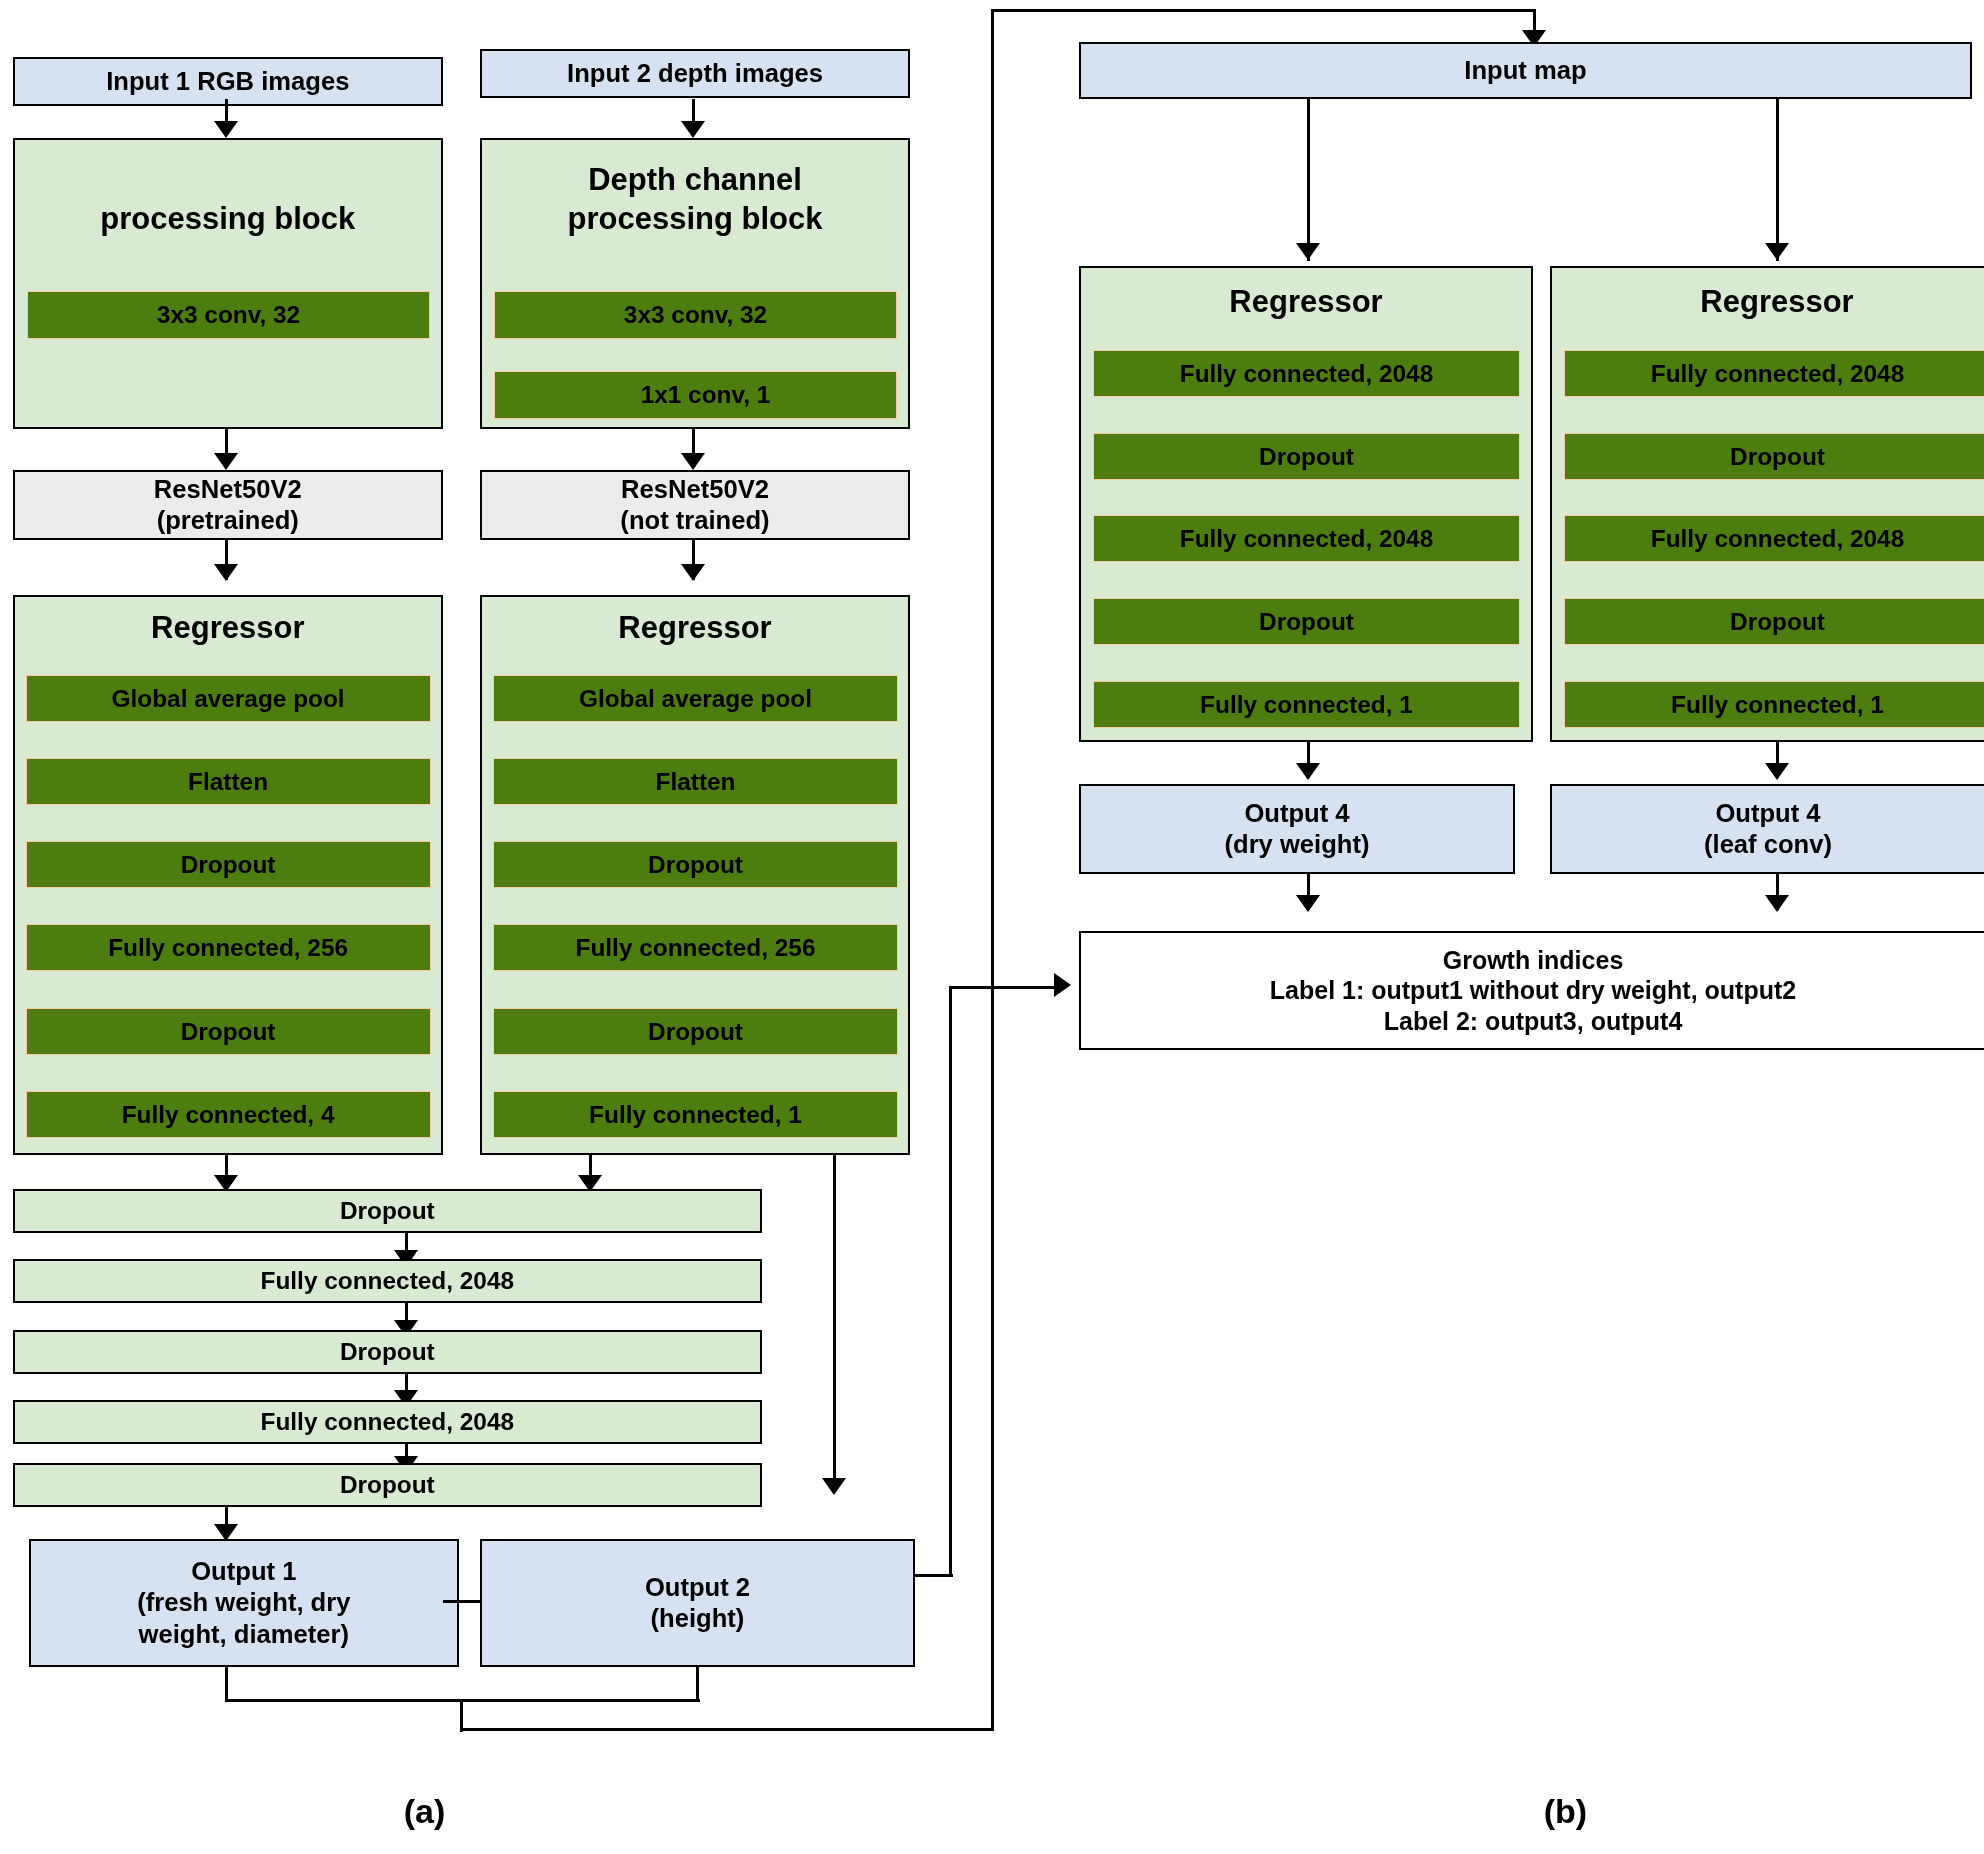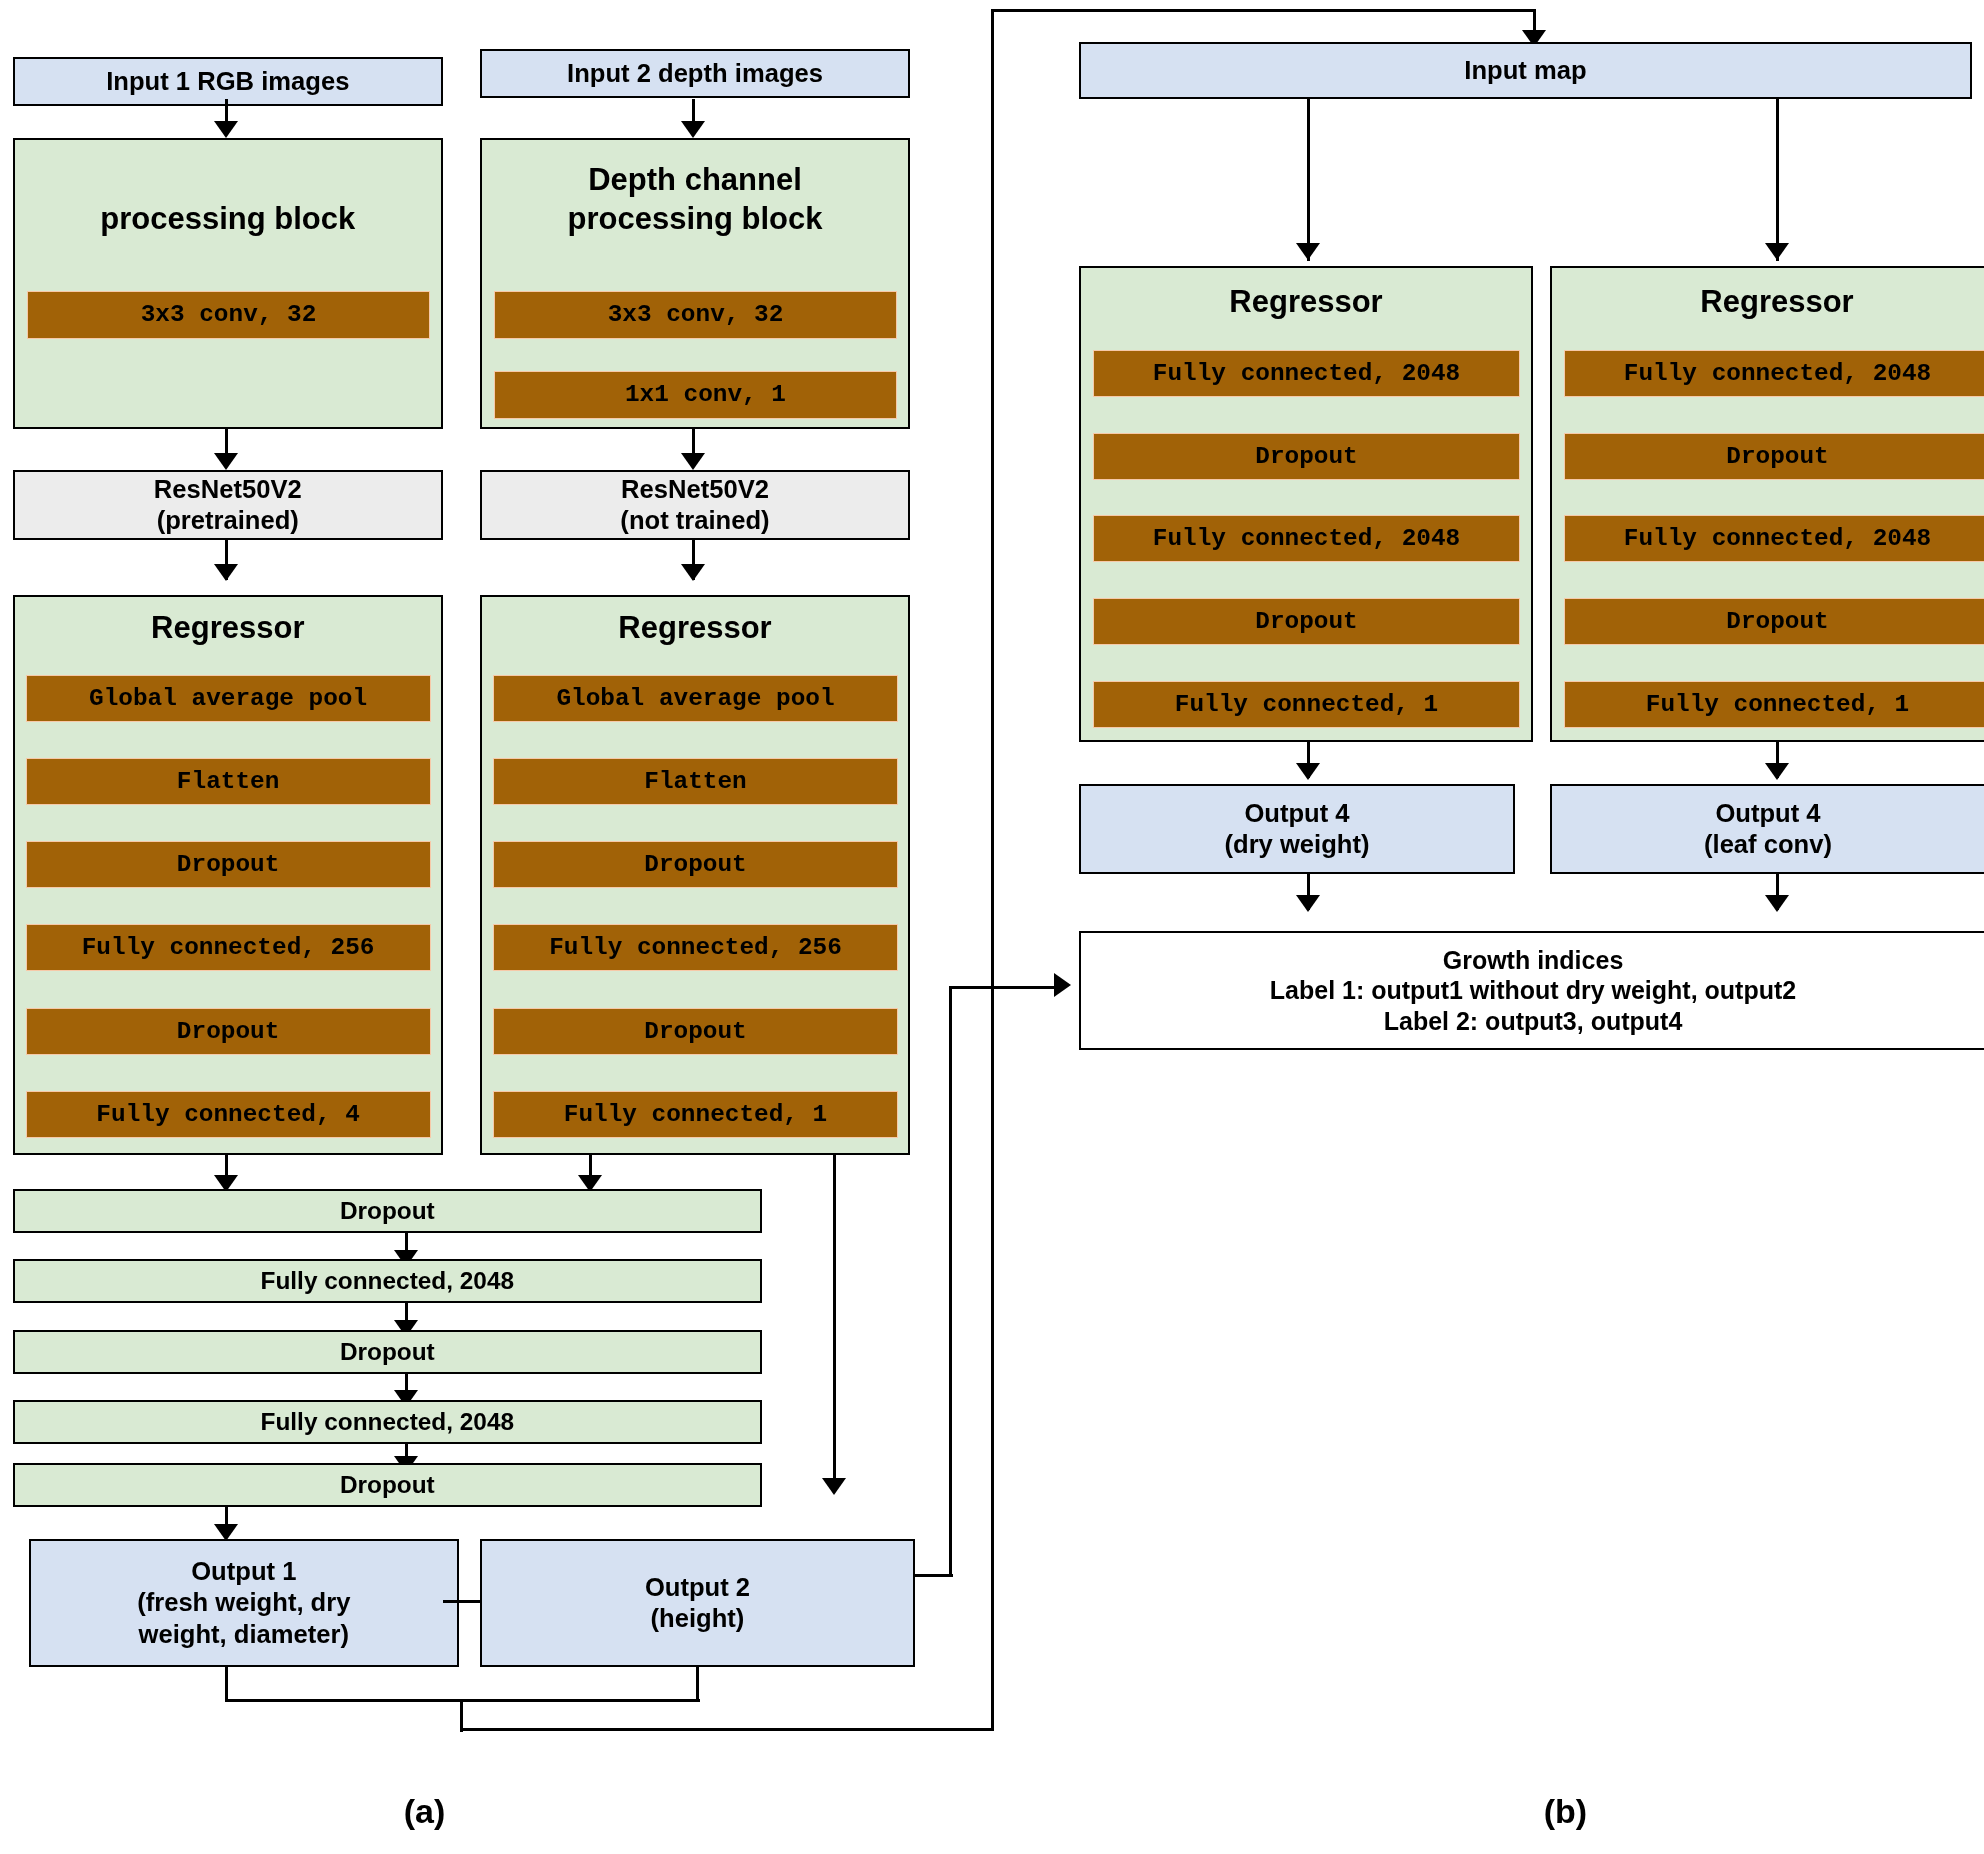--- a/index.html
+++ b/index.html
@@ -6,23 +6,23 @@
   body{font-family:"Liberation Sans", sans-serif;}
   #root{position:relative;width:1985px;height:1855px;background:#fff;overflow:hidden;}
 
   .box{position:absolute;box-sizing:border-box;border:2.9px solid #000;
        display:flex;align-items:center;justify-content:center;text-align:center;
        font-weight:bold;color:#000;line-height:1.22;}
   .blue{background:#d6e1f2;}
   .green{background:#d9ead3;}
   .gray{background:#ececec;}
   .white{background:#ffffff;}
-  .peach{position:absolute;box-sizing:border-box;background:#a16207;border:1.7px solid #f7c9a8;
+  .peach{position:absolute;box-sizing:border-box;background:#4d7c0f;border:1.7px solid #f7c9a8;
        display:flex;align-items:center;justify-content:center;text-align:center;
-       font-weight:bold;color:#000;line-height:1.2;font-family:Liberation Mono, monospace;}
+       font-weight:bold;color:#000;line-height:1.2;}
   .grp-title{position:absolute;text-align:center;font-weight:bold;color:#000;}
   .ln{position:absolute;background:#000;}
   .vline{width:2.9px;}
   .hline{height:2.9px;}
   .arrow-d{position:absolute;width:0;height:0;border-left:12.8px solid transparent;
            border-right:12.8px solid transparent;border-top:17.5px solid #000;}
   .arrow-r{position:absolute;width:0;height:0;border-top:12.8px solid transparent;
            border-bottom:12.8px solid transparent;border-left:17.5px solid #000;}
   .caption{position:absolute;font-weight:bold;font-size:34px;color:#000;text-align:center;}
 </style>

